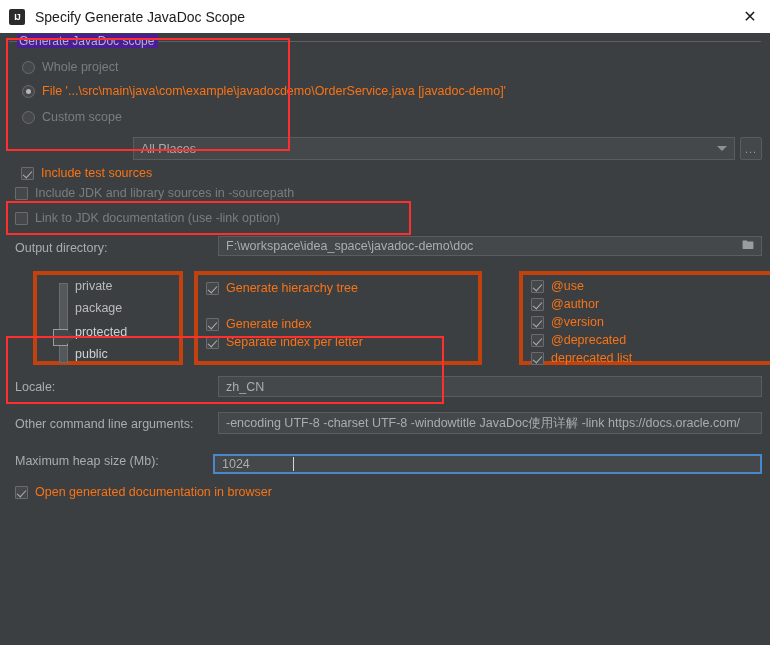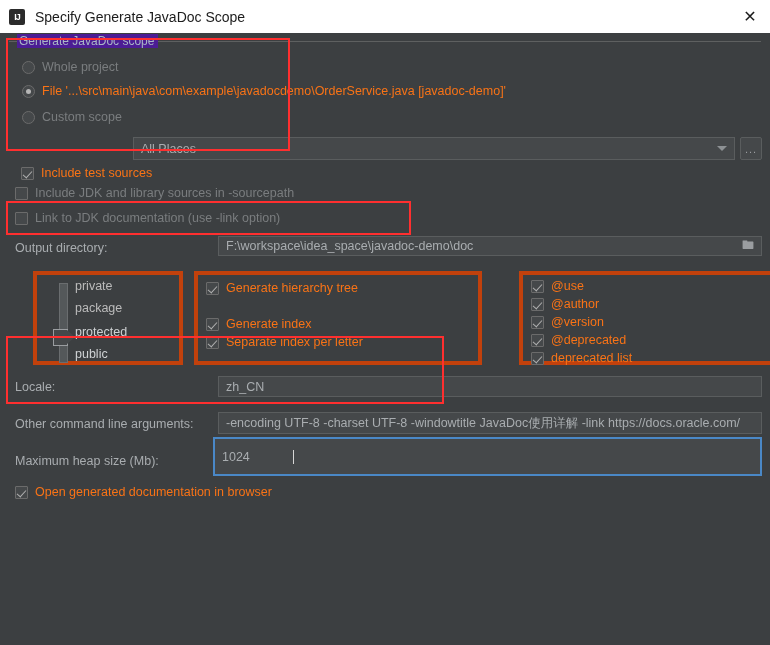--- a/index.html
+++ b/index.html
@@ -368,21 +368,21 @@
     <div class="row-label" style="left:15px; top:384px;">
       <span>Other command line arguments:</span>
     </div>
     <div class="field" style="left:218px; top:379px; width:544px; height:22px;">
       <span>-encoding UTF-8 -charset UTF-8 -windowtitle JavaDoc使用详解 -link https://docs.oracle.com/</span>
     </div>
 
     <div class="row-label" style="left:15px; top:421px;">
       <span>Maximum heap size (Mb):</span>
     </div>
-    <div class="field focused" style="left:213px; top:404px; width:549px; height:39px;">
+    <div class="field focused" style="left:213px; top:421px; width:549px; height:20px;">
       <span>1024</span>
       <span class="caret"></span>
     </div>
 
     <div class="check-row" style="left:15px; top:452px;">
       <span class="chk checked"></span>
       <span class="lbl">Open generated documentation in browser</span>
     </div>
 
     <div class="redbox" style="left:6px; top:5px; width:284px; height:113px;"></div>

